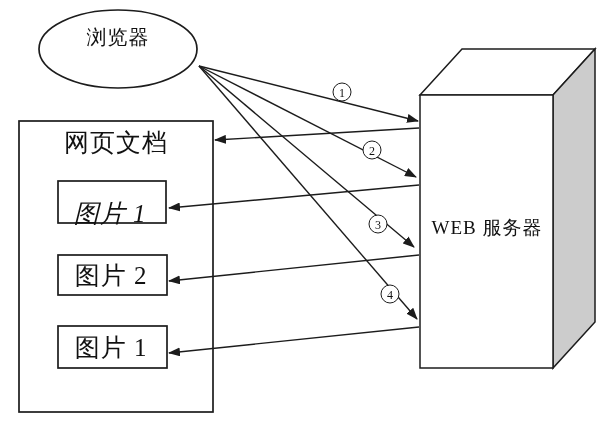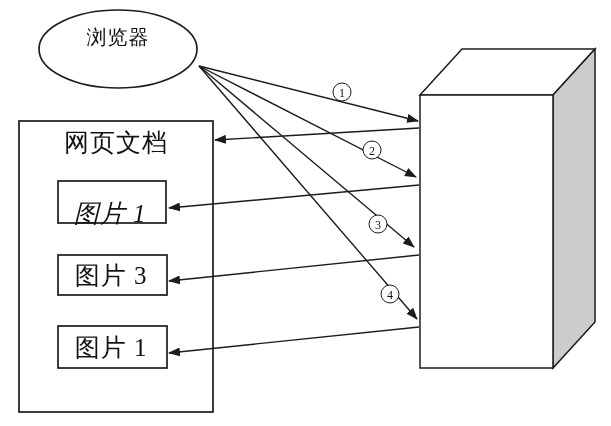--- a/index.html
+++ b/index.html
@@ -82,24 +82,25 @@
     <line x1="419" y1="255" x2="169" y2="281" stroke="#1c1c1c" stroke-width="1.4" marker-end="url(#arrow)"></line>
     <line x1="419" y1="327" x2="169" y2="353" stroke="#1c1c1c" stroke-width="1.4" marker-end="url(#arrow)"></line>
   </svg>
 
   <div class="label browser" style="left:118px; top:37px;">浏览器</div>
 
   <div class="label" style="left:116px; top:142px;">网页文档</div>
 
   <div class="label" style="left:110px; top:213px;font-style:italic;">图片 1</div>
 
-  <div class="label" style="left:111px; top:275px;">图片 3</div>
+  <div class="label" style="left:111px; top:275px;">图片 2</div>
 
   <div class="label" style="left:111px; top:347px;">图片 1</div>
 
+  <div class="label server" style="left:487px; top:228px;">WEB 服务器</div>
 
   <div class="badge" style="left:342px; top:92px;">1</div>
 
   <div class="badge" style="left:372px; top:150px;">2</div>
 
   <div class="badge" style="left:378px; top:224px;">3</div>
 
   <div class="badge" style="left:390px; top:294px;">4</div>
 
 </div>

